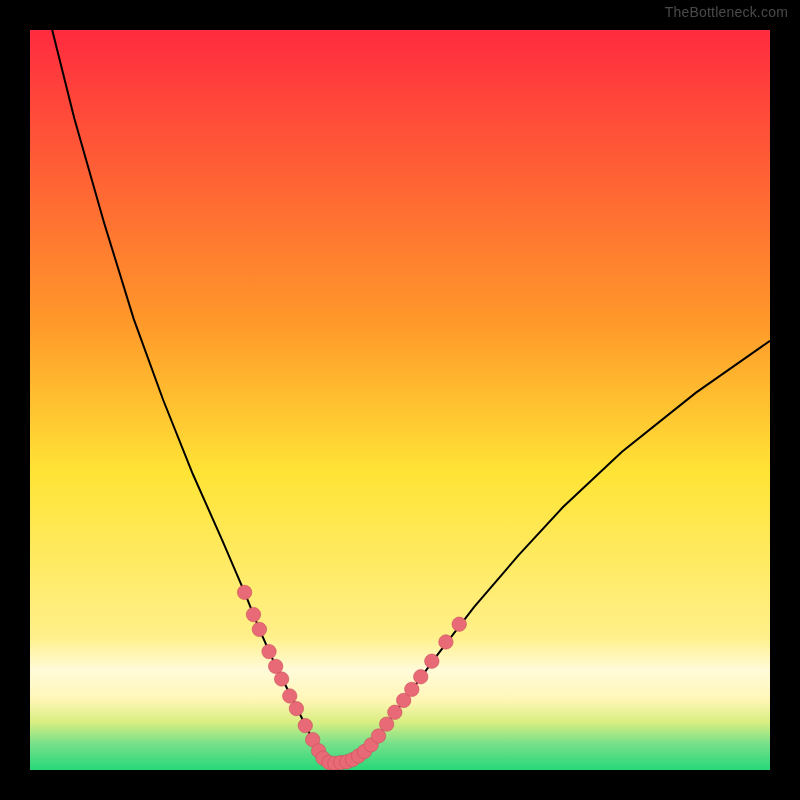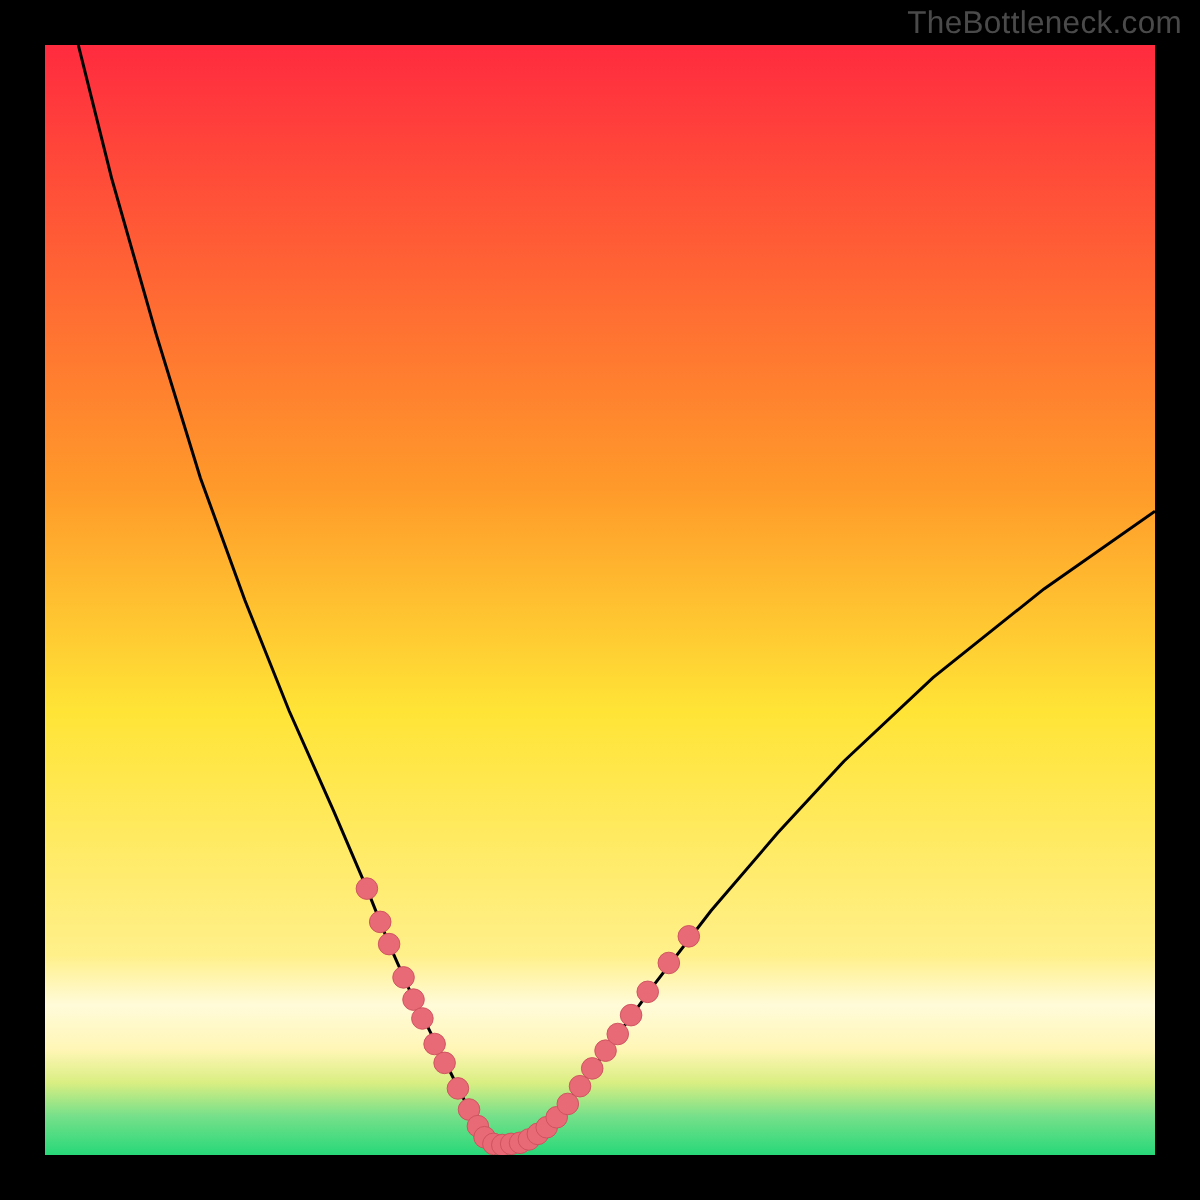--- a/index.html
+++ b/index.html
@@ -15,21 +15,21 @@
     position: relative;
     width: 800px;
     height: 800px;
     background: #000;
   }
   .watermark {
     position: absolute;
     top: 4px;
     right: 12px;
     color: #4a4a4a;
-    font-size: 21px;
+    font-size: 14px;
     font-weight: 500;
     letter-spacing: 0.2px;
     z-index: 10;
   }
   .plot-area {
     position: absolute;
     left: 30px;
     top: 30px;
     width: 740px;
     height: 740px;

